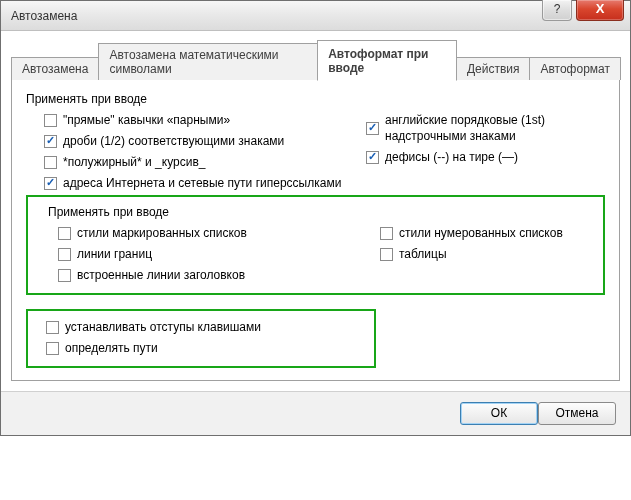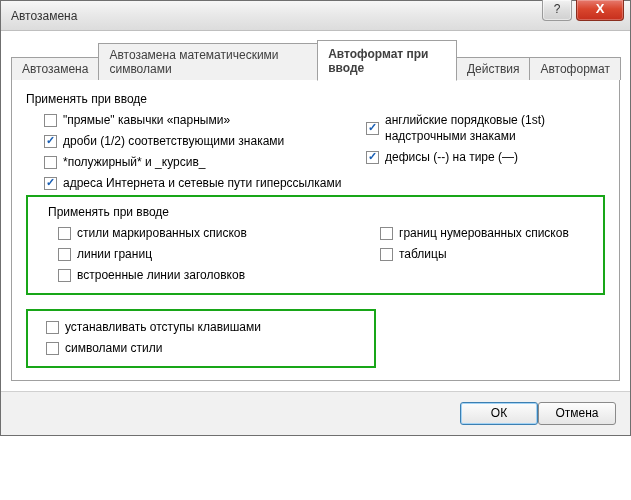--- a/index.html
+++ b/index.html
@@ -258,39 +258,39 @@
               <span>линии границ</span>
             </div>
             <div class="cb-row">
               <span class="cb"></span>
               <span>встроенные линии заголовков</span>
             </div>
           </div>
           <div class="col right">
             <div class="cb-row">
               <span class="cb"></span>
-              <span>границ нумерованных списков</span>
+              <span>стили нумерованных списков</span>
             </div>
             <div class="cb-row">
               <span class="cb"></span>
               <span>таблицы</span>
             </div>
           </div>
         </div>
       </div>
 
       <div class="group2">
         <div class="col left">
           <div class="cb-row">
             <span class="cb"></span>
             <span>устанавливать отступы клавишами</span>
           </div>
           <div class="cb-row">
             <span class="cb"></span>
-            <span>символами стили</span>
+            <span>определять пути</span>
           </div>
         </div>
       </div>
 
     </div>
   </div>
 
   <div class="footer">
     <div class="btn default">ОК</div>
     <div class="btn">Отмена</div>

